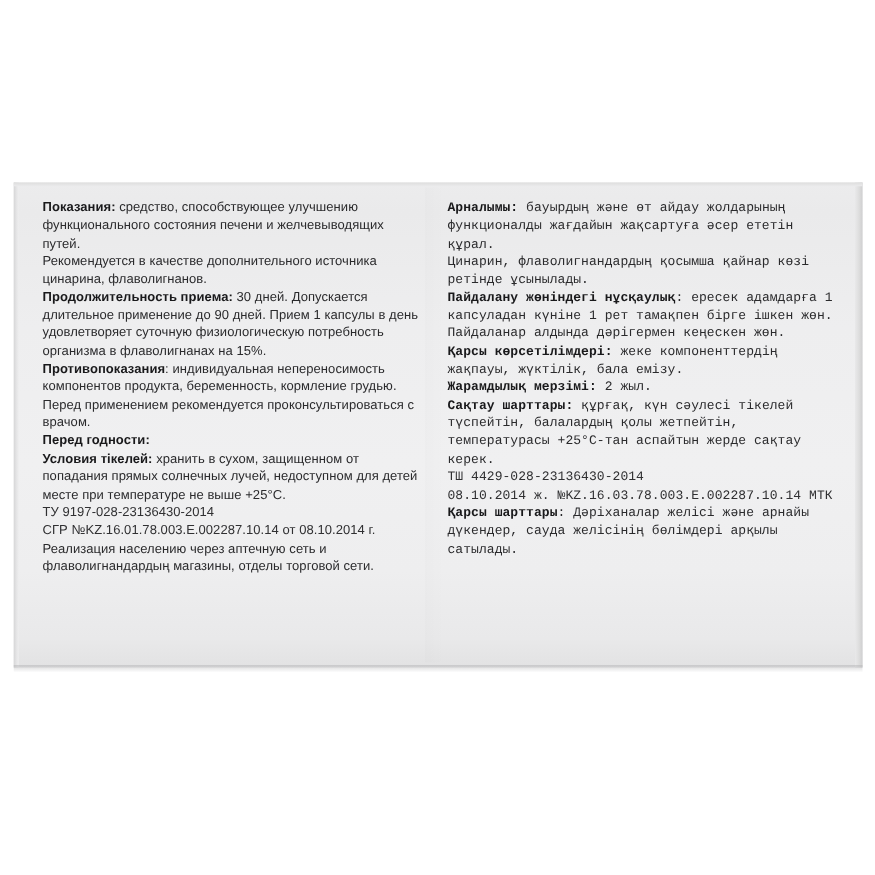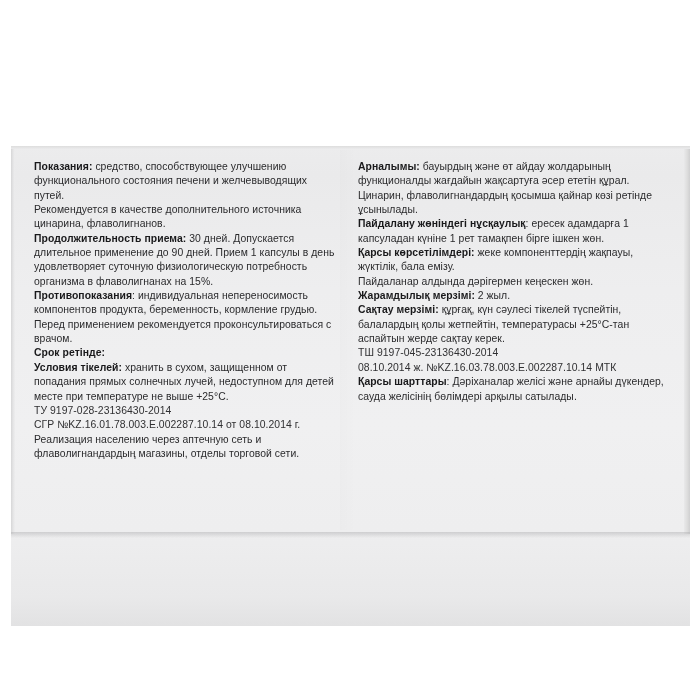--- a/index.html
+++ b/index.html
@@ -22,21 +22,21 @@
     height: 700px;
     background: #ffffff;
   }
 
   
   #carton-panel {
     position: absolute;
     left: 11px;
     top: 146px;
     width: 679px;
-    height: 480px;
+    height: 388px;
     background: linear-gradient(180deg,
                 #ececed 0%,
                 #eaeaeb 6%,
                 #eeeeef 30%,
                 #f0f0f1 58%,
                 #eeeeef 80%,
                 #e9e9ea 94%,
                 #e2e2e3 100%);
     box-sizing: border-box;
   }
@@ -103,20 +103,21 @@
     color: #2a2a2c;
     letter-spacing: 0.005em;
   }
   #col-ru {
     left: 23px;
     width: 305px;
   }
   #col-kk {
     left: 347px;
     width: 317px;
+    font-family: Liberation Mono, monospace;
   }
 
   .para {
     margin: 0 0 0 0;
     text-align: left;
   }
   .lead {
     font-weight: bold;
     color: #19191b;
   }
@@ -143,21 +144,21 @@
 
         <p class="para hang"><span class="lead">Показания:</span><span class="plain"> средство, способствующее улучшению функционального состояния печени и желчевыводящих путей.</span></p>
 
         <p class="para"><span class="plain">Рекомендуется в качестве дополнительного источника цинарина, флаволигнанов.</span></p>
 
 
         <p class="para hang"><span class="lead">Продолжительность приема:</span><span class="plain"> 30 дней. Допускается длительное применение до 90 дней. Прием 1 капсулы в день удовлетворяет суточную физиологическую потребность организма в флаволигнанах на 15%.</span></p>
 
         <p class="para hang"><span class="lead">Противопоказания</span><span class="plain">: индивидуальная непереносимость компонентов продукта, беременность, кормление грудью. Перед применением рекомендуется проконсультироваться с врачом.</span></p>
 
-        <p class="para hang"><span class="lead">Срок ретінде:</span><span class="plain"></span></p>
+        <p class="para hang"><span class="lead">Перед годности:</span><span class="plain"></span></p>
 
         <p class="para hang"><span class="lead">Условия тікелей:</span><span class="plain"> хранить в сухом, защищенном от попадания прямых солнечных лучей, недоступном для детей месте при температуре не выше +25°C.</span></p>
 
         <p class="para reg"><span>ТУ 9197-028-23136430-2014</span></p>
 
         <p class="para reg"><span>СГР №KZ.16.01.78.003.E.002287.10.14 от 08.10.2014 г.</span></p>
 
         <p class="para"><span class="plain">Реализация населению через аптечную сеть и флаволигнандардың магазины, отделы торговой сети.</span></p>
 
       </div>
@@ -165,29 +166,29 @@
       <div class="text-col" id="col-kk">
 
         <p class="para hang"><span class="lead">Арналымы:</span><span class="plain"> бауырдың және өт айдау жолдарының функционалды жағдайын жақсартуға әсер ететін құрал.</span></p>
 
         <p class="para"><span class="plain">Цинарин, флаволигнандардың қосымша қайнар көзі ретінде ұсынылады.</span></p>
 
 
         <p class="para hang"><span class="lead">Пайдалану жөніндегі нұсқаулық</span><span class="plain">: ересек адамдарға 1 капсуладан күніне 1 рет тамақпен бірге ішкен жөн.</span></p>
 
 
+        <p class="para"><span class="plain">Пайдаланар алдында дәрігермен кеңескен жөн.</span></p>
+
         <p class="para hang"><span class="lead">Қарсы көрсетілімдері:</span><span class="plain"> жеке компоненттердің жақпауы, жүктілік, бала емізу.</span></p>
 
-        <p class="para"><span class="plain">Пайдаланар алдында дәрігермен кеңескен жөн.</span></p>
-
         <p class="para hang"><span class="lead">Жарамдылық мерзімі:</span><span class="plain"> 2 жыл.</span></p>
 
-        <p class="para hang"><span class="lead">Сақтау мерзімі:</span><span class="plain"> құрғақ, күн сәулесі тікелей түспейтін, балалардың қолы жетпейтін, температурасы +25°C-тан аспайтын жерде сақтау керек.</span></p>
-
-        <p class="para reg"><span>ТШ 9197-045-23136430-2014</span></p>
+        <p class="para hang"><span class="lead">Сақтау шарттары:</span><span class="plain"> құрғақ, күн сәулесі тікелей түспейтін, балалардың қолы жетпейтін, температурасы +25°C-тан аспайтын жерде сақтау керек.</span></p>
+
+        <p class="para reg"><span>ТШ 4429-028-23136430-2014</span></p>
 
         <p class="para reg"><span>08.10.2014 ж. №KZ.16.03.78.003.E.002287.10.14 МТК</span></p>
 
         <p class="para hang"><span class="lead">Қарсы шарттары</span><span class="plain">: Дәріханалар желісі және арнайы дүкендер, сауда желісінің бөлімдері арқылы сатылады.</span></p>
 
       </div>
 
     </div>
   </div>
 

